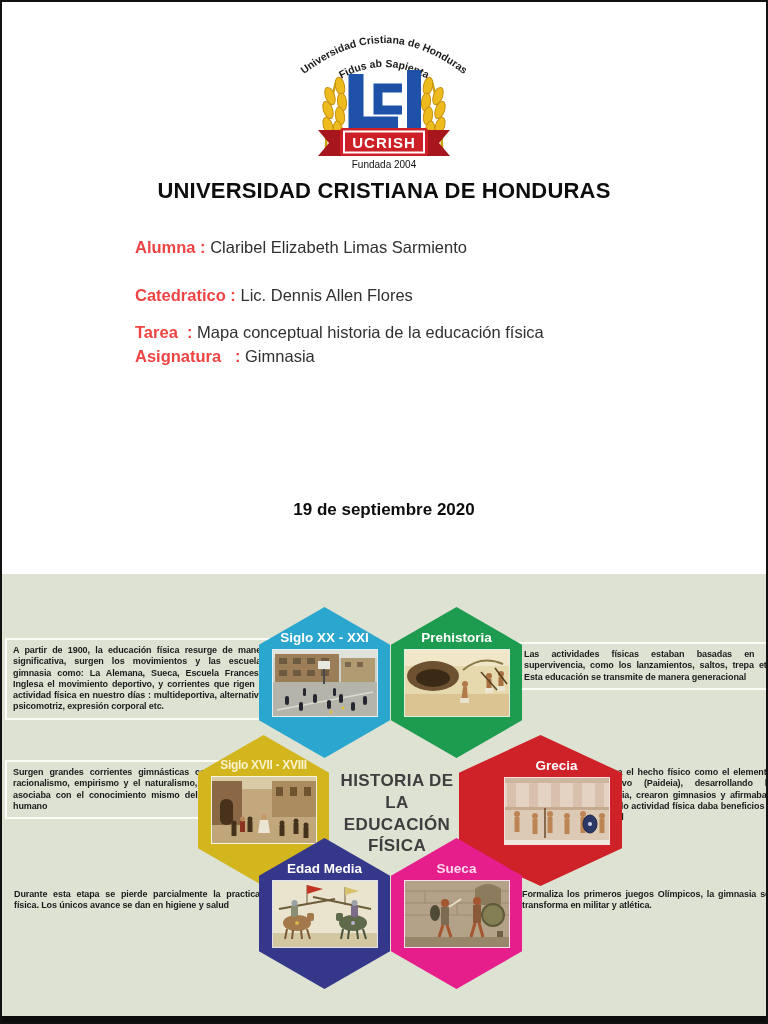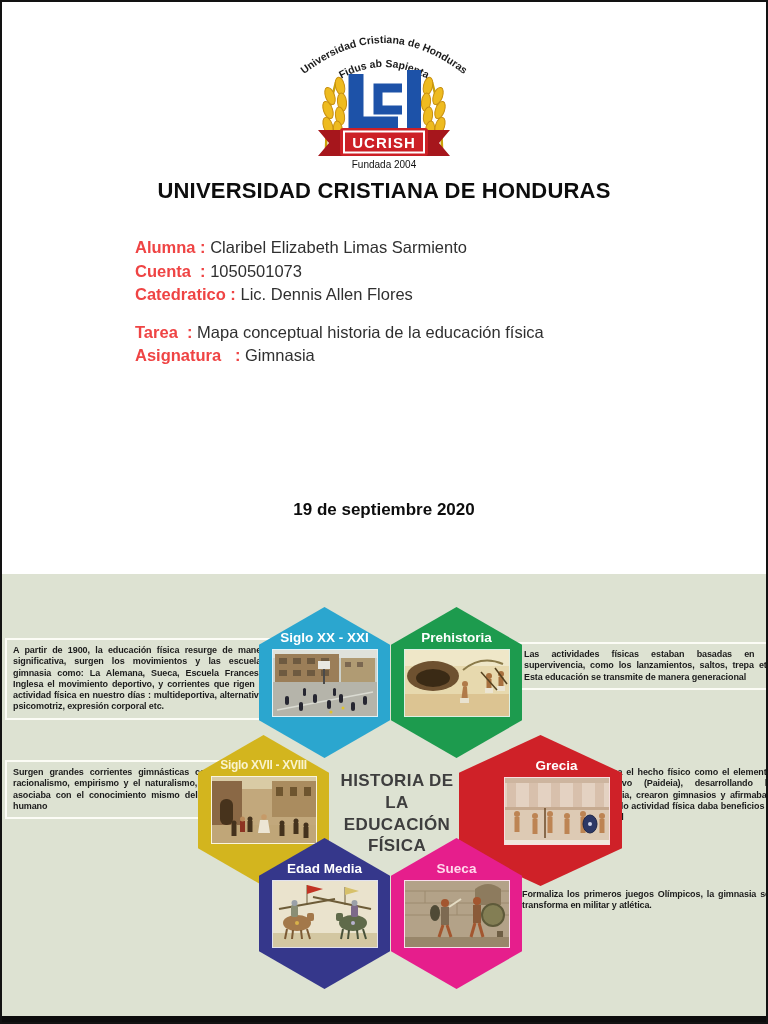--- a/index.html
+++ b/index.html
@@ -10,21 +10,21 @@
   }
   
   .logo{position:absolute;left:50%;top:8px;transform:translateX(-50%);}
   .uni-title{
     position:absolute;top:176px;left:0;width:100%;margin:0;text-align:center;
     font-size:22px;font-weight:700;color:#0d0d0d;letter-spacing:.2px;
   }
   .info-block{position:absolute;left:133px;top:234px;font-size:16.5px;color:#303030;}
   .info-row{line-height:23.5px;}
   .info-label{font-weight:700;color:#ef4444;white-space:pre-wrap;}
-  .gap-lg{}
+  .gap-lg{margin-top:24px;}
   .gap-md{margin-top:14px;}
   .doc-date{
     position:absolute;top:498px;left:0;width:100%;text-align:center;
     font-size:17px;font-weight:700;color:#0d0d0d;
   }
   
   .map-section{position:absolute;left:0;right:0;top:572px;bottom:0;background:#dde2d2;}
   .map-title{
     position:absolute;left:322px;top:196px;width:146px;text-align:center;
     font-size:17px;font-weight:700;color:#3e3e3e;letter-spacing:.4px;
@@ -111,24 +111,20 @@
       <text x="100" y="158" text-anchor="middle" font-size="10" fill="#111111">Fundada 2004</text>
     </svg>
 
     <h1 class="uni-title">UNIVERSIDAD CRISTIANA DE HONDURAS</h1>
 
     <div class="info-block">
       <div class="info-row">
         <span class="info-label">Alumna :</span>
         <span class="info-value">Claribel Elizabeth Limas Sarmiento</span>
       </div>
-      <div class="info-row">
-        <span class="info-label">Cuenta  :</span>
-        <span class="info-value">1050501073</span>
-      </div>
       <div class="info-row gap-lg">
         <span class="info-label">Catedratico :</span>
         <span class="info-value">Lic. Dennis Allen Flores</span>
       </div>
       <div class="info-row gap-md">
         <span class="info-label">Tarea  :</span>
         <span class="info-value">Mapa conceptual historia de la educación física</span>
       </div>
       <div class="info-row">
         <span class="info-label">Asignatura   :</span>
@@ -144,20 +140,23 @@
     <div class="map-title">HISTORIA DE
 LA
 EDUCACIÓN
 FÍSICA</div>
 
     <div class="note bordered n1">
       <p>A partir de 1900, la educación física resurge de manea significativa, surgen los movimientos y las escuelas gimnasia como: La Alemana, Sueca, Escuela Francesa, Inglesa el movimiento deportivo, y corrientes que rigen la actividad física en nuestro días : multideportiva, alternativa, psicomotriz, expresión corporal etc.</p>
     </div>
     <div class="note bordered n2">
       <p>Surgen grandes corrientes gimnásticas como el racionalismo, empirismo y el naturalismo, que se asociaba con el conocimiento mismo del cuerpo humano</p>
+    </div>
+    <div class="note n3">
+      <p>Durante esta etapa se pierde parcialmente la practica física. Los únicos avance se dan en higiene y salud</p>
     </div>
     <div class="note bordered n4">
       <p>Las actividades físicas estaban basadas en la supervivencia, como los lanzamientos, saltos, trepa etc. Esta educación se transmite de manera generacional</p>
     </div>
     <div class="note n5">
       <p>Plantea el hecho físico como el elemento educativo (Paideia), desarrollando la gimnasia, crearon gimnasios y afirmaban que todo actividad física daba beneficios a la salud</p>
     </div>
     <div class="note n6">
       <p>Formaliza los primeros juegos Olímpicos, la gimnasia se transforma en militar y atlética.</p>
     </div>

